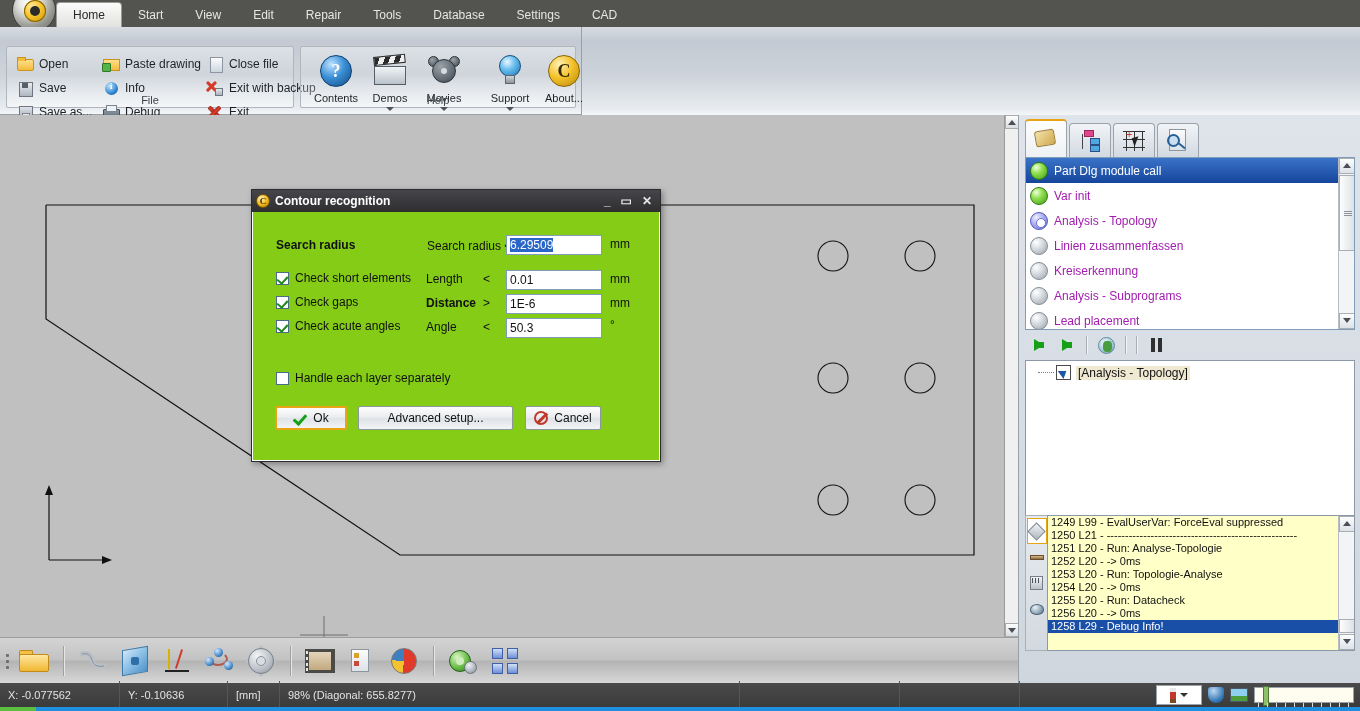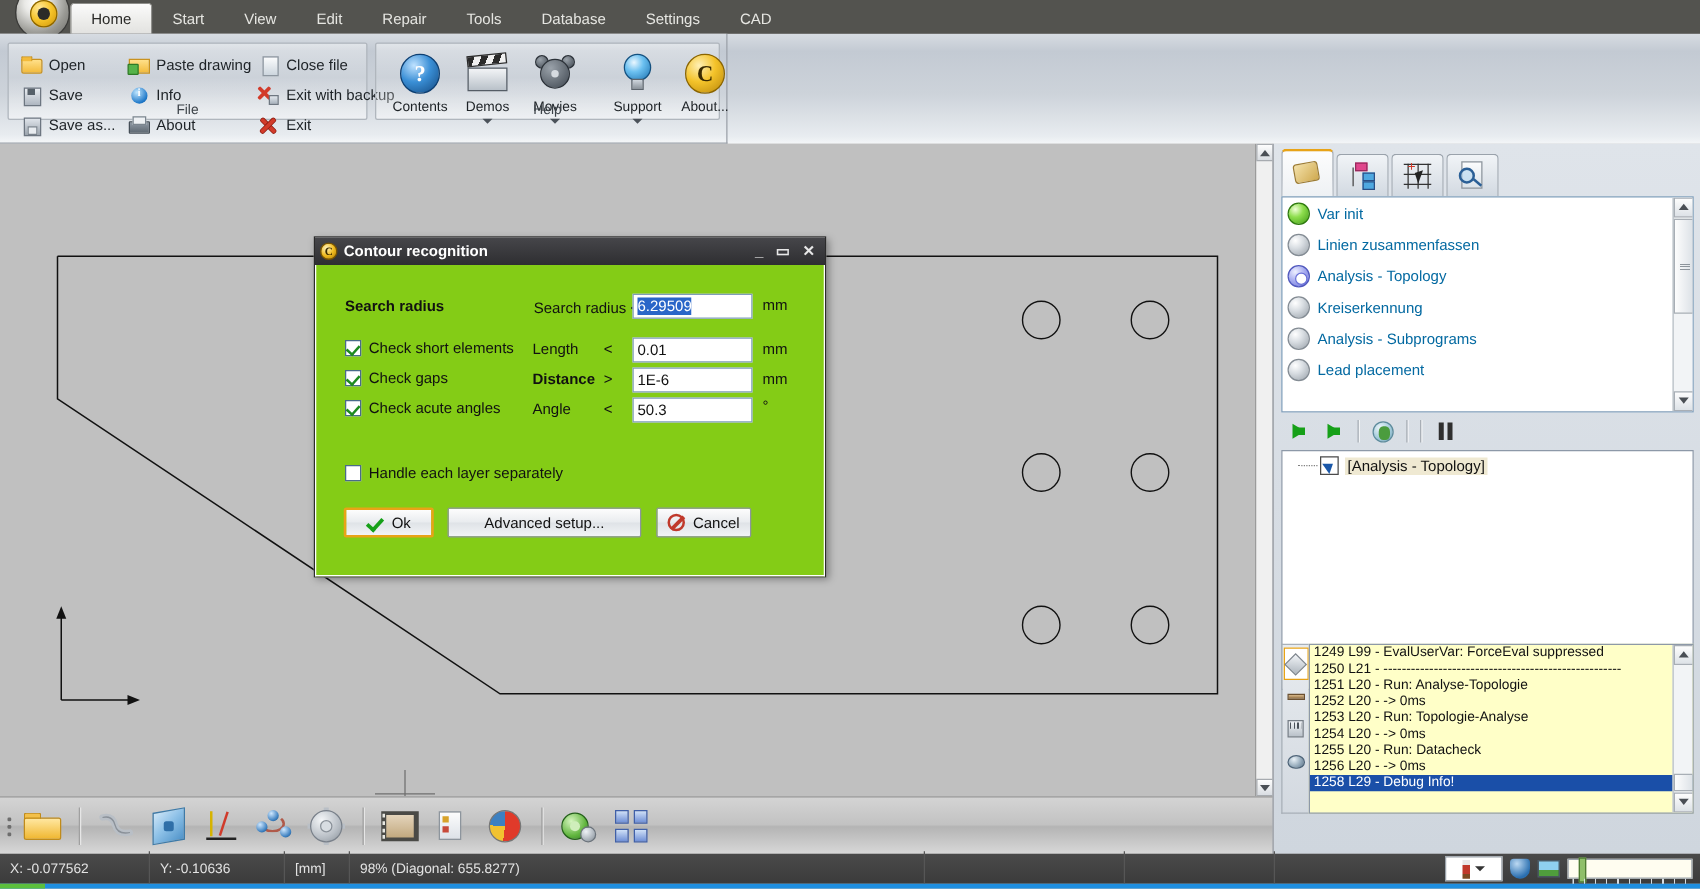--- a/index.html
+++ b/index.html
@@ -48,21 +48,21 @@
   }
 
   .ribbon {
     position: absolute; left: 0; top: 27px; width: 582px; height: 88px;
     background: linear-gradient(to bottom,#d7dce2 0%,#c3cad3 16%,#cdd3da 55%,#e8ecf0 93%,#f4f6f8 100%);
     border-right: 1px solid #9aa0a8; border-bottom: 1px solid #9aa0a8;
   }
   .ribbon-strip { position:absolute; left:0; top:27px; width:1360px; height:88px;
     background: linear-gradient(to bottom,#d7dce2 0%,#c3cad3 16%,#cdd3da 55%,#e8ecf0 93%,#f4f6f8 100%); }
   .grp {
-    position: absolute; top: 7px; height: 62px;
+    position: absolute; top: 19px; height: 62px;
     background: linear-gradient(to bottom, rgba(255,255,255,.42), rgba(255,255,255,.05) 45%, rgba(255,255,255,.5));
     border: 1px solid #b0b6bd; border-radius: 2px;
   }
   .grp-label {
     position: absolute; bottom: 1px; left: 0; right: 0; text-align: center;
     font-size: 11px; color: #3c4248;
   }
   #grp-file { left: 6px; width: 288px; }
   #grp-help { left: 300px; width: 276px; }
 
@@ -249,21 +249,21 @@
   .pi-mag { width:26px; height:24px; position:relative; }
   .pi-mag .pg { position:absolute; left:4px; top:0; width:17px; height:22px;
     background:linear-gradient(to bottom,#fbfcfd,#dbe3ea); border:1px solid #8d959d; }
   .pi-mag .lens { position:absolute; left:2px; top:5px; width:13px; height:13px; border-radius:50%;
     border:2px solid #2a5f96; background:rgba(180,215,240,.6); }
   .pi-mag .hnd { position:absolute; left:13px; top:16px; width:8px; height:2px; background:#2a5f96; transform: rotate(40deg); }
 
   .plist { position:absolute; left:6px; top:42px; width:330px; height:173px;
     background:#fff; border:1px solid #7f9db9; overflow:hidden; }
   .plist .inner { position:absolute; left:0; top:0; right:16px; top:0; }
-  .prow { height:25px; display:flex; align-items:center; padding-left:4px; font-size:12px; color:#0369a1; }
+  .prow { height:25px; display:flex; align-items:center; padding-left:4px; font-size:12px; color:#a21caf; }
   .prow.sel { background: linear-gradient(to bottom,#3a73c8,#15459b); color:#fff; }
   .bullet { width:18px; height:18px; border-radius:50%; margin-right:6px; flex:0 0 18px; }
   .b-green { background: radial-gradient(circle at 33% 28%, #f0ffd8 0%, #8ede4e 40%, #3f9b14 100%); border:1px solid #2f7a0f; }
   .b-gray { background: radial-gradient(circle at 33% 28%, #ffffff 0%, #d8dde2 40%, #98a0a8 100%); border:1px solid #848c94; }
   .b-gear { background: radial-gradient(circle at 33% 28%, #eef0ff 0%, #a9aef0 45%, #6b72d8 100%); border:1px solid #5159be; position:relative; }
   .b-gear::after { content:""; position:absolute; left:5px; top:5px; width:8px; height:8px; border-radius:50%;
     background:#fff; border:1px solid #6b72d8; }
   .vscroll { position:absolute; right:0; top:0; width:16px; height:100%; background:#f2f4f6; border-left:1px solid #b6bdc4; }
   .vscroll .ar { position:absolute; left:0; width:16px; height:16px;
     background: linear-gradient(to bottom,#fdfdfd,#dde2e7); border:1px solid #a8aeb5; }
@@ -416,21 +416,21 @@
         <div class="file-item">
           <span class="ic ic-folderplus"></span>
           <span>Paste drawing</span>
         </div>
         <div class="file-item">
           <span class="ic ic-info"></span>
           <span>Info</span>
         </div>
         <div class="file-item">
           <span class="ic ic-print"></span>
-          <span>About</span>
+          <span>Debug</span>
         </div>
       </div>
 
       <div class="file-col" style="left:196px;width:92px;">
         <div class="file-item">
           <span class="ic ic-page"></span>
           <span>Close file</span>
         </div>
         <div class="file-item">
           <span class="ic ic-xbk">
@@ -666,31 +666,35 @@
         <div class="pi-mag">
           <div class="pg"></div>
             <div class="lens"></div>
             <div class="hnd"></div>
         </div>
       </div>
     </div>
 
     <div class="plist">
       <div class="inner">
+        <div class="prow sel">
+          <span class="bullet b-green"></span>
+          <span>Part Dlg module call</span>
+        </div>
         <div class="prow">
           <span class="bullet b-green"></span>
           <span>Var init</span>
         </div>
         <div class="prow">
+          <span class="bullet b-gear"></span>
+          <span>Analysis - Topology</span>
+        </div>
+        <div class="prow">
           <span class="bullet b-gray"></span>
           <span>Linien zusammenfassen</span>
-        </div>
-        <div class="prow">
-          <span class="bullet b-gear"></span>
-          <span>Analysis - Topology</span>
         </div>
         <div class="prow">
           <span class="bullet b-gray"></span>
           <span>Kreiserkennung</span>
         </div>
         <div class="prow">
           <span class="bullet b-gray"></span>
           <span>Analysis - Subprograms</span>
         </div>
         <div class="prow">

